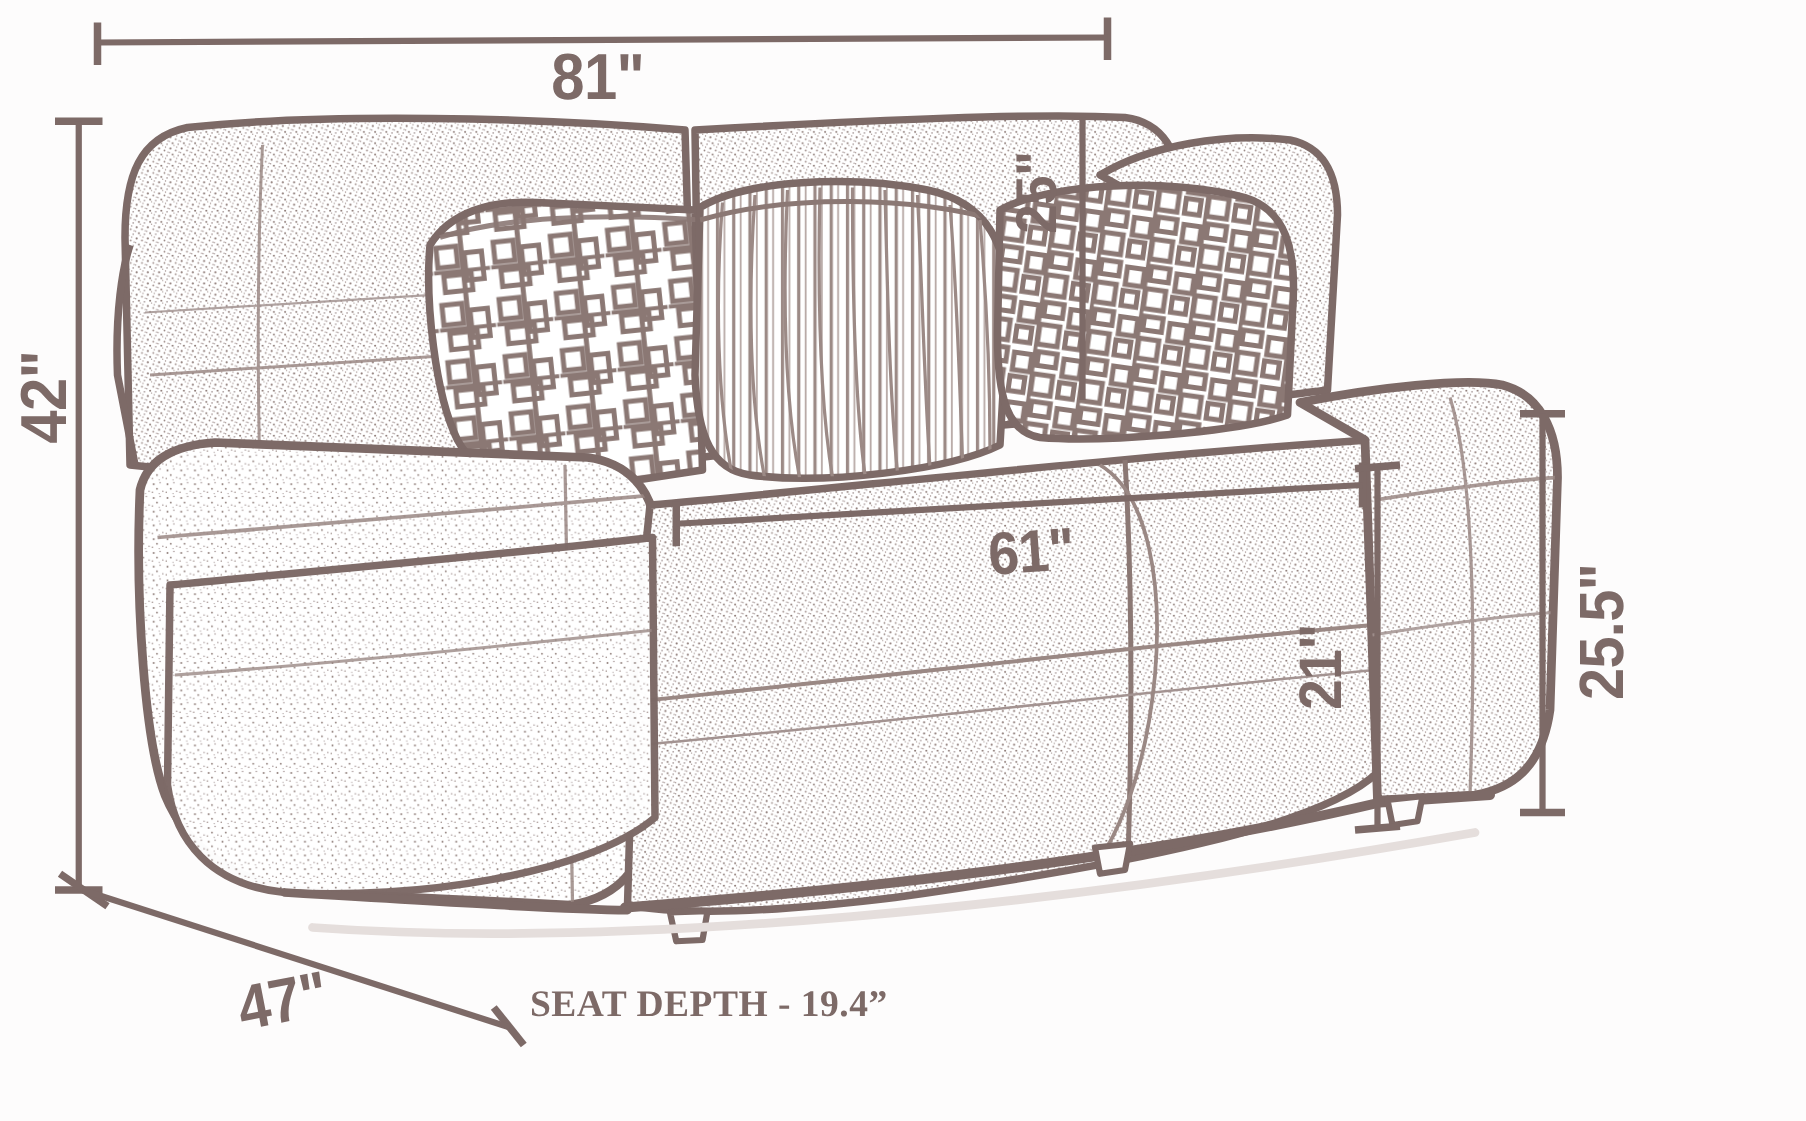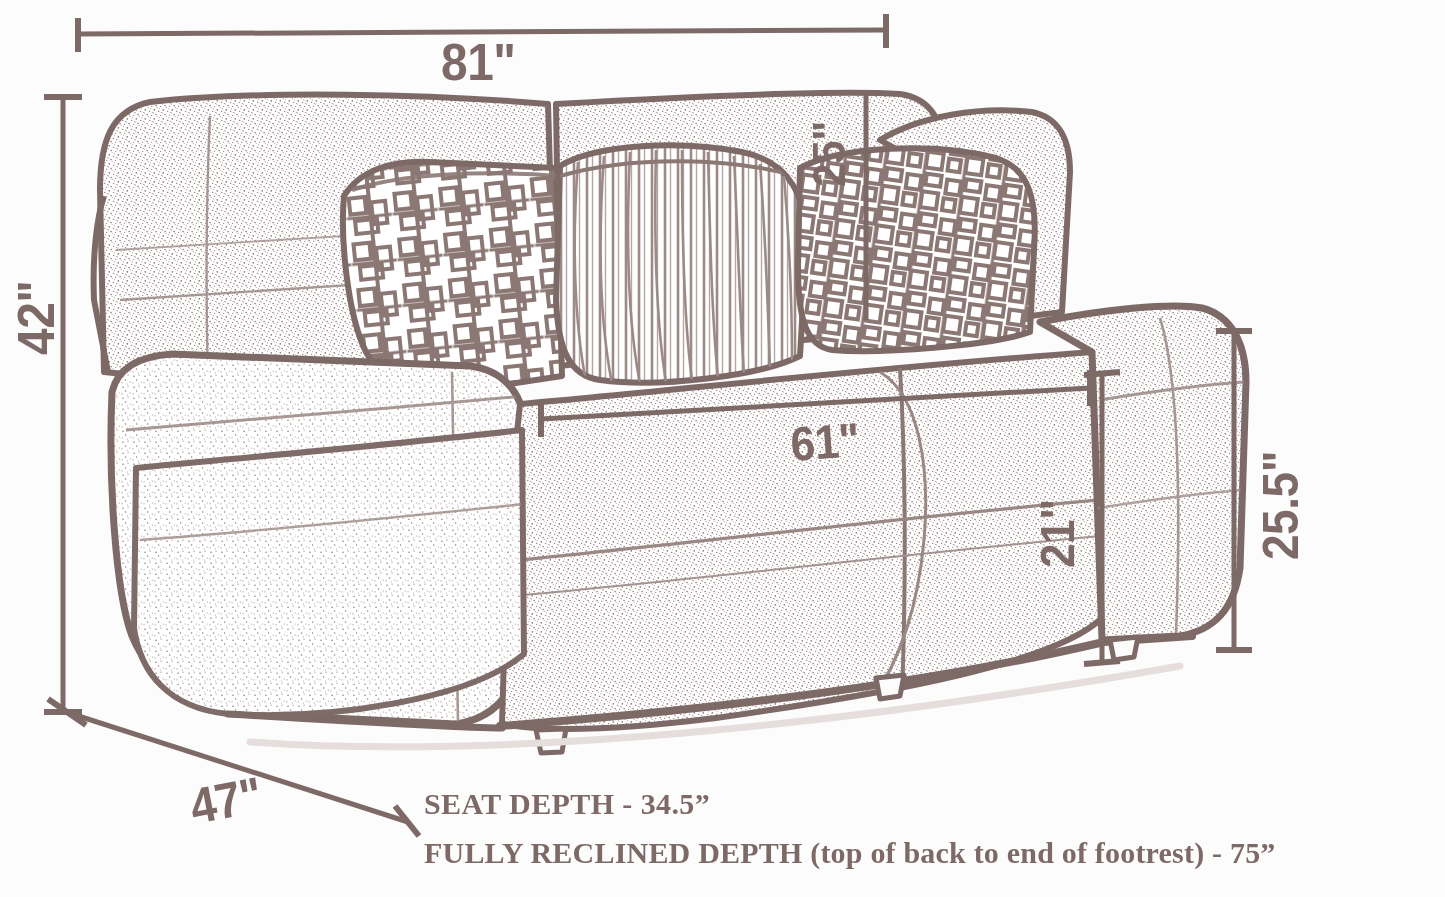--- a/index.html
+++ b/index.html
@@ -280,16 +280,15 @@
   </svg>
 
   <div class="dimlabel" id="lbl-81">81"</div>
   <div class="dimlabel" id="lbl-42">42"</div>
   <div class="dimlabel" id="lbl-25">25"</div>
   <div class="dimlabel" id="lbl-255">25.5"</div>
   <div class="dimlabel" id="lbl-61">61"</div>
   <div class="dimlabel" id="lbl-21">21"</div>
   <div class="dimlabel" id="lbl-47">47"</div>
 
-  <div class="spec" id="spec-seat">SEAT DEPTH - 34.5”</div>
-  <div class="spec" id="spec-recl">FULLY RECLINED DEPTH (top of back to end of footrest) - 75”</div>
+  <div class="spec" id="spec-seat">SEAT DEPTH - 19.4”</div>
 
 </div>
 
 </body></html>

